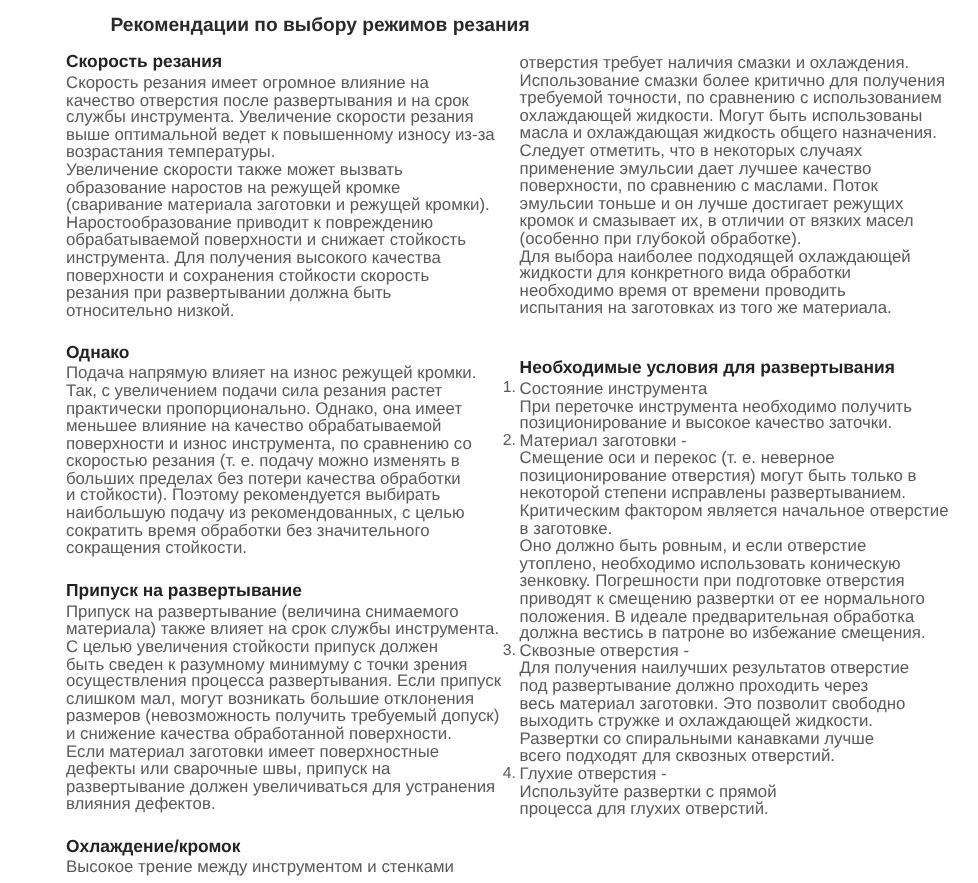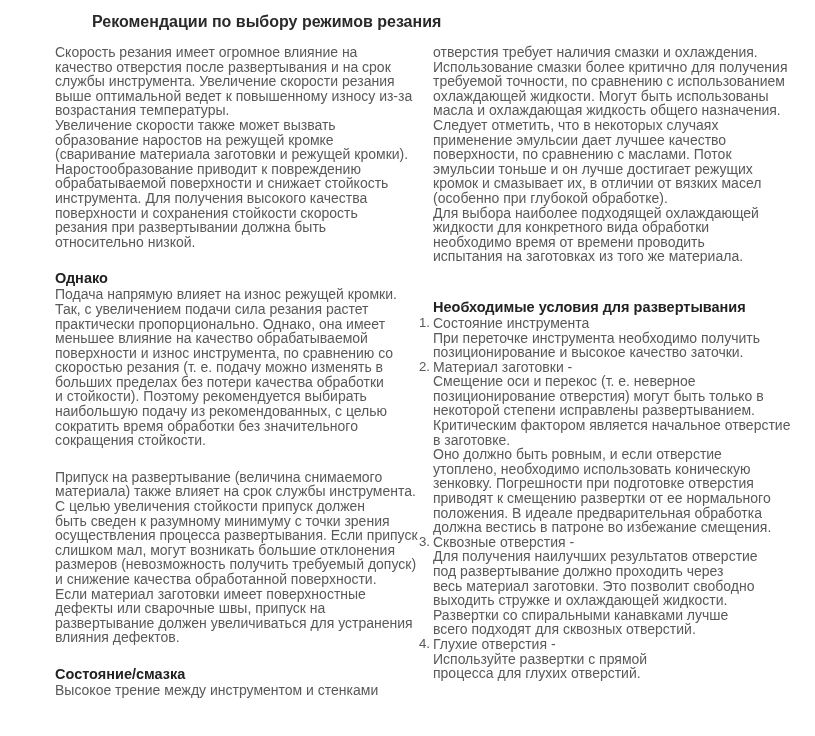--- a/index.html
+++ b/index.html
@@ -65,20 +65,21 @@
 
 <div>
 
   <h1 class="page-title">Рекомендации по выбору режимов резания</h1>
 
   <div class="columns">
 
     <div class="col-left">
 
       <section class="doc-section">
+        <h2 class="section-heading">Скорость резания</h2>
         <p class="body-text">Скорость резания имеет огромное влияние на
 качество отверстия после развертывания и на срок
 службы инструмента. Увеличение скорости резания
 выше оптимальной ведет к повышенному износу из-за
 возрастания температуры.
 Увеличение скорости также может вызвать
 образование наростов на режущей кромке
 (сваривание материала заготовки и режущей кромки).
 Наростообразование приводит к повреждению
 обрабатываемой поверхности и снижает стойкость
@@ -97,36 +98,37 @@
 поверхности и износ инструмента, по сравнению со
 скоростью резания (т. е. подачу можно изменять в
 больших пределах без потери качества обработки
 и стойкости). Поэтому рекомендуется выбирать
 наибольшую подачу из рекомендованных, с целью
 сократить время обработки без значительного
 сокращения стойкости.</p>
       </section>
 
       <section class="doc-section">
+        <h2 class="section-heading">Припуск на развертывание</h2>
         <p class="body-text">Припуск на развертывание (величина снимаемого
 материала) также влияет на срок службы инструмента.
 С целью увеличения стойкости припуск должен
 быть сведен к разумному минимуму с точки зрения
 осуществления процесса развертывания. Если припуск
 слишком мал, могут возникать большие отклонения
 размеров (невозможность получить требуемый допуск)
 и снижение качества обработанной поверхности.
 Если материал заготовки имеет поверхностные
 дефекты или сварочные швы, припуск на
 развертывание должен увеличиваться для устранения
 влияния дефектов.</p>
       </section>
 
       <section class="doc-section">
-        <h2 class="section-heading">Состояние/смазка</h2>
+        <h2 class="section-heading">Охлаждение/кромок</h2>
         <p class="body-text">Высокое трение между инструментом и стенками</p>
       </section>
 
     </div>
 
     <div class="col-right">
 
       <p class="body-text">отверстия требует наличия смазки и охлаждения.
 Использование смазки более критично для получения
 требуемой точности, по сравнению с использованием

